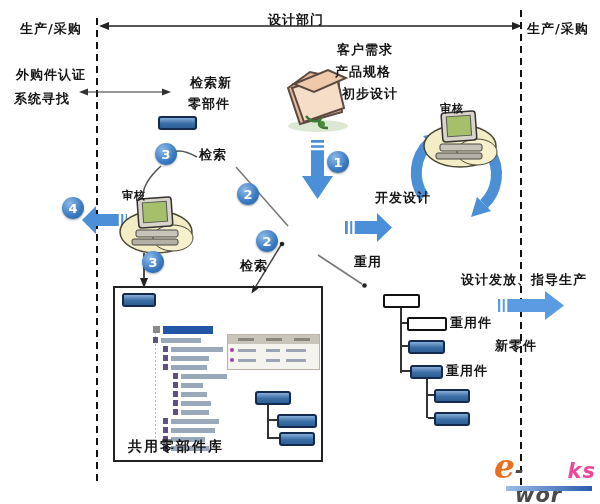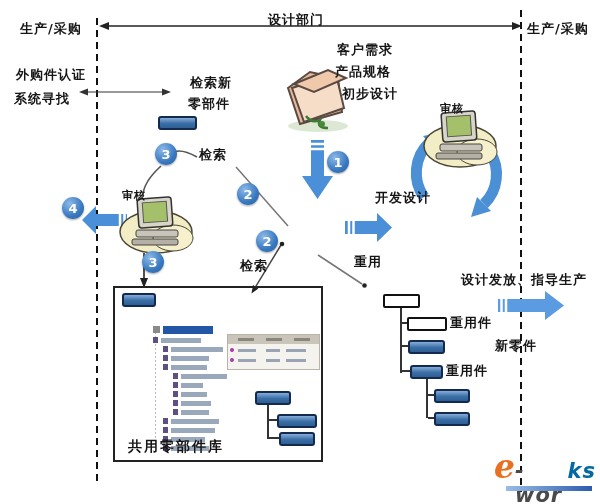--- a/index.html
+++ b/index.html
@@ -32,21 +32,21 @@
   .tseg{position:absolute;height:3px;background:#8a867e;}
   .rseg{position:absolute;height:3px;background:#9aa4b4;}
   .tdot{position:absolute;width:4px;height:4px;border-radius:50%;background:#a838a8;}
   .minitree-rect{border-radius:3px;}
   .bom-label{position:absolute;font-weight:bold;font-size:13px;color:#151515;
        white-space:nowrap;z-index:4;letter-spacing:1px;}
   .logo{position:absolute;left:494px;top:450px;z-index:4;display:flex;
        align-items:baseline;font-style:italic;font-weight:bold;}
   .logo .e{font-family:"DejaVu Serif",serif;font-size:33px;color:#e87020;line-height:1;}
   .logo .mid{font-size:21px;color:#4a4a4a;letter-spacing:1px;}
-  .logo .end{font-size:21px;color:#0369a1;letter-spacing:1px;}
+  .logo .end{font-size:21px;color:#ec4899;letter-spacing:1px;}
   .logo-bar{position:absolute;left:506px;top:486px;width:86px;height:5px;z-index:4;
        background:linear-gradient(90deg,#9abce8,#2b5cad);}
 </style>
 </head>
 <body>
 
 <div id="app">
 
   <svg class="overlay" width="600" height="504" viewBox="0 0 600 504">
     <defs>

